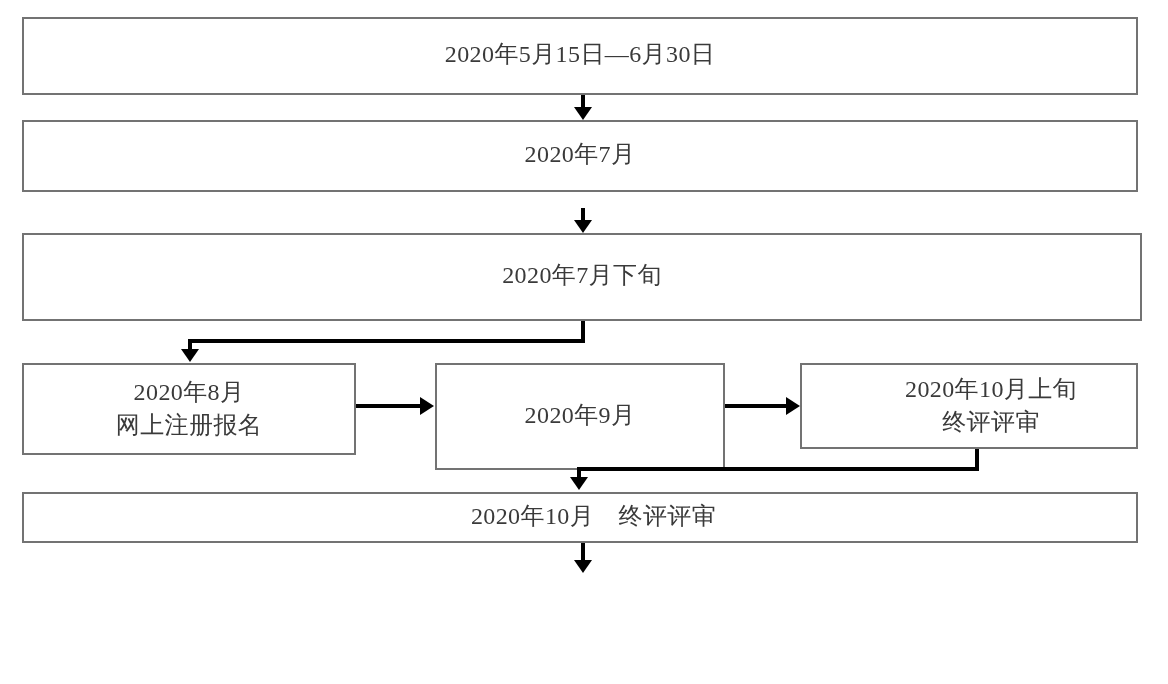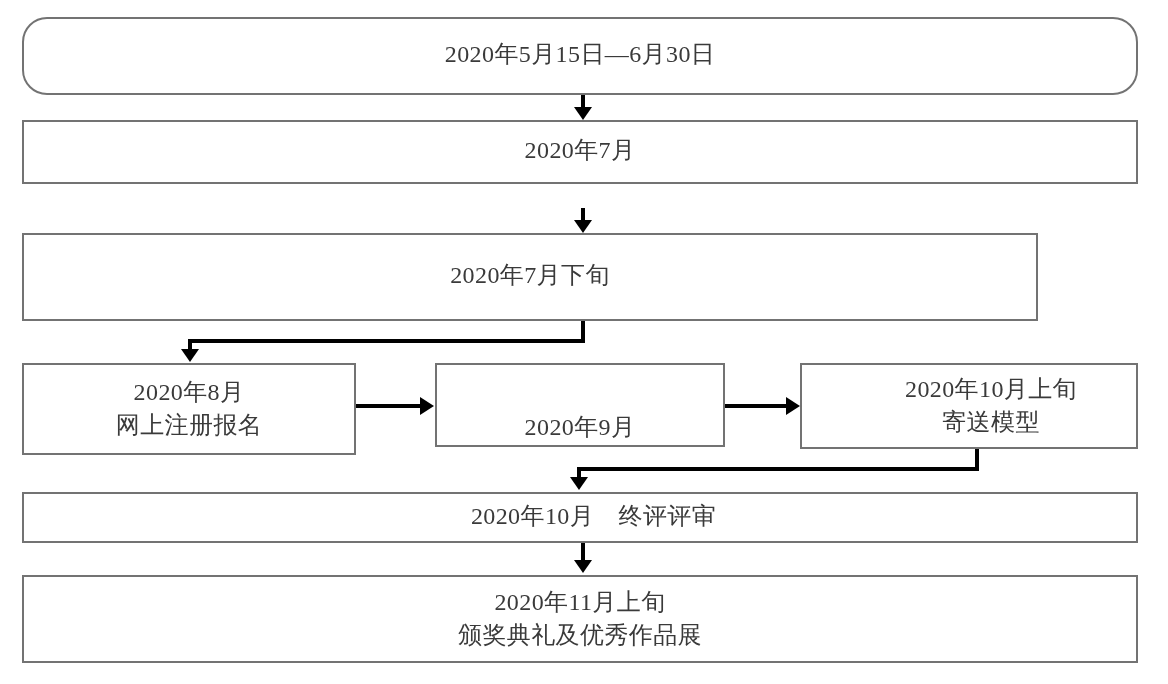--- a/index.html
+++ b/index.html
@@ -33,29 +33,29 @@
     text-align: center;
   }
   .node .ln {
     display: block;
     white-space: pre;
     font-size: 24px;
   }
   .node .ln.l1 { margin-bottom: 2px; }
 
   
-  .n-reg   { left: 22px;  top: 17px;  width: 1116px; height: 78px; border-radius: 25px; }
-  .n-pre   { left: 22px;  top: 120px; width: 1116px; height: 64px; }
-  .n-rec   { left: 22px;  top: 233px; width: 1016px; height: 88px; }
+  .n-reg   { left: 22px;  top: 17px;  width: 1116px; height: 78px; }
+  .n-pre   { left: 22px;  top: 120px; width: 1116px; height: 72px; }
+  .n-rec   { left: 22px;  top: 233px; width: 1120px; height: 88px; }
   .n-final { left: 22px;  top: 492px; width: 1116px; height: 51px; padding-left: 27px; }
   .n-award { left: 22px;  top: 575px; width: 1116px; height: 88px; }
 
   
   .n-natl  { left: 22px;  top: 363px; width: 334px; height: 92px; }
-  .n-model { left: 435px; top: 363px; width: 290px; height: 84px; justify-content: flex-end; }
+  .n-model { left: 435px; top: 363px; width: 290px; height: 107px; }
   .n-ship  { left: 800px; top: 363px; width: 338px; height: 86px; padding-left: 44px; }
 
   
   .conn { position: absolute; background: #000000; }
   .vline { width: 4px; }
   .hline { height: 4px; }
 
   .arrow-down {
     position: absolute;
     width: 0; height: 0;
@@ -141,33 +141,29 @@
 
   <div class="node n-model">
     <span class="ln l1">2020年9月</span>
   </div>
 
   <div class="conn hline c5-h"></div>
   <div class="arrow-right c5-a"></div>
 
   <div class="node n-ship">
     <span class="ln l1">2020年10月上旬</span>
-    <span class="ln l2">寄送模型</span>
+    <span class="ln l2">终评评审</span>
   </div>
 
   <div class="conn vline c6-v1"></div>
   <div class="conn hline c6-h"></div>
   <div class="conn vline c6-v2"></div>
   <div class="arrow-down c6-a"></div>
 
   <div class="node n-final">
     <span class="ln l1">2020年10月　终评评审</span>
   </div>
 
   <div class="conn vline c7-v"></div>
   <div class="arrow-down c7-a"></div>
 
-  <div class="node n-award">
-    <span class="ln l1">2020年11月上旬</span>
-    <span class="ln l2">颁奖典礼及优秀作品展</span>
-  </div>
 
 </div>
 
 </body></html>

